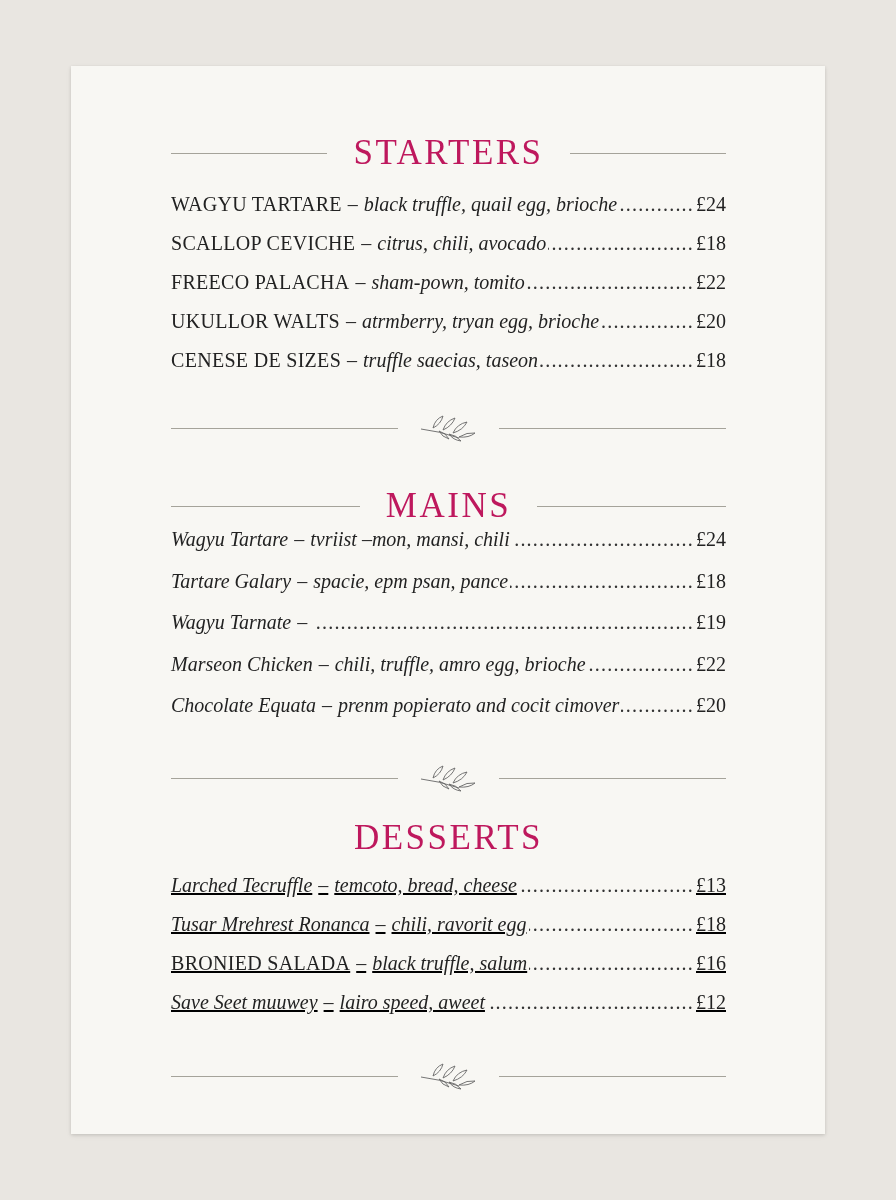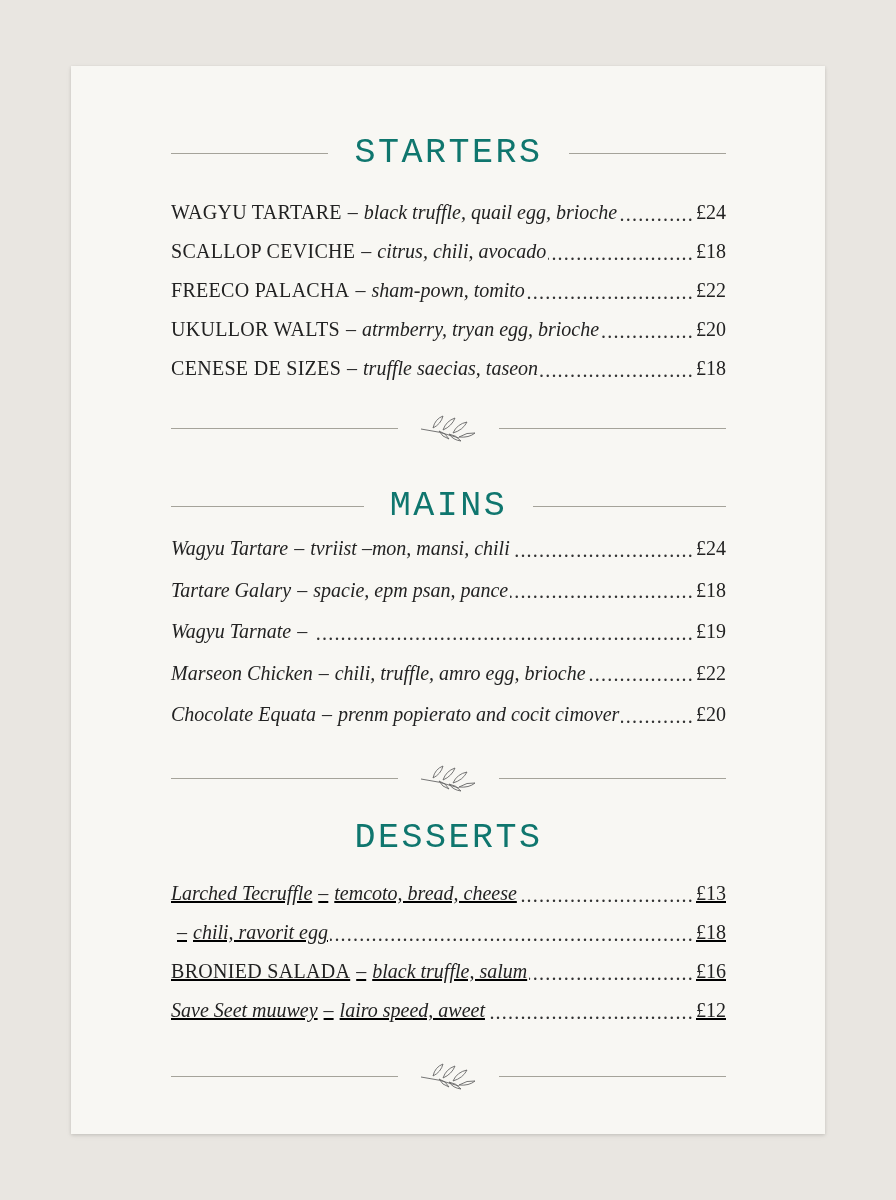--- a/index.html
+++ b/index.html
@@ -20,41 +20,41 @@
   .heading-row {
     position: absolute;
     left: 100px; width: 555px;
     height: 40px;
     display: flex; align-items: center; justify-content: space-between;
   }
   .heading-row .rule {
     height: 1px; background: #a5a39a; flex: 1;
   }
   .heading-row .title {
-    font-family: Liberation Mono, monospace;
+    font-family: Liberation Serif, serif;
     font-size: 35px;
     letter-spacing: 2.5px;
-    color: #0f766e;
+    color: #be185d;
     padding: 0 26px;
     white-space: nowrap;
     line-height: 40px;
   }
   .divider-row {
     position: absolute;
     left: 100px; width: 555px; height: 30px;
     display: flex; align-items: center;
   }
   .divider-row .rule { height: 1px; background: #a5a39a; width: 227px; }
   .divider-row .sprig { flex: 1; display: flex; justify-content: center; align-items: center; }
   .items {
     position: absolute;
     left: 100px; width: 555px;
   }
   .item {
-    display: flex; align-items: center;
+    display: flex; align-items: flex-start;
     height: 39px;
     font-family: "Liberation Serif", "DejaVu Serif", serif;
     font-size: 20px;
     color: #222;
     white-space: nowrap;
   }
   .mains .item { height: 41.5px; }
   .item .name { flex: 0 0 auto; }
   .item .name.caps { letter-spacing: 0.3px; }
   .item .name.ital { font-style: italic; }
@@ -212,20 +212,21 @@
 
   <div class="items desserts" style="top:808px;text-decoration:underline;">
     <div class="item">
       <span class="name ital">Larched Tecruffle</span>
       <span class="sep">–</span>
       <span class="desc">temcoto, bread, cheese</span>
       <span class="dots"></span>
       <span class="price">£13</span>
     </div>
     <div class="item">
+      <span class="name ital">Tusar Mrehrest Ronanca</span>
       <span class="sep">–</span>
       <span class="desc">chili, ravorit egg</span>
       <span class="dots"></span>
       <span class="price">£18</span>
     </div>
     <div class="item">
       <span class="name caps">BRONIED SALADA</span>
       <span class="sep">–</span>
       <span class="desc">black truffle, salum</span>
       <span class="dots"></span>

